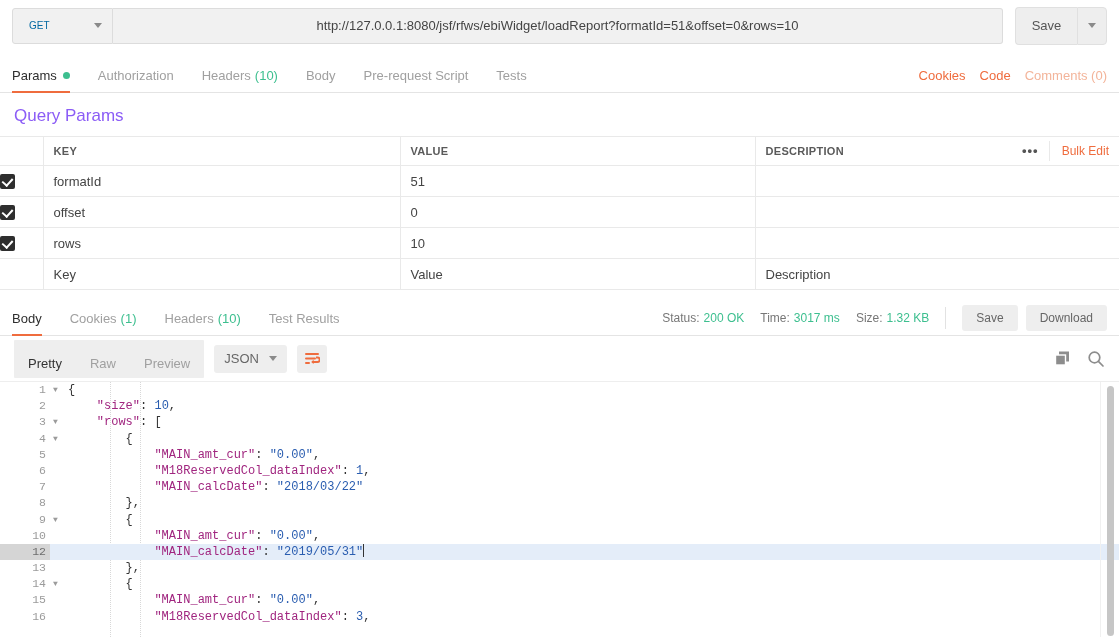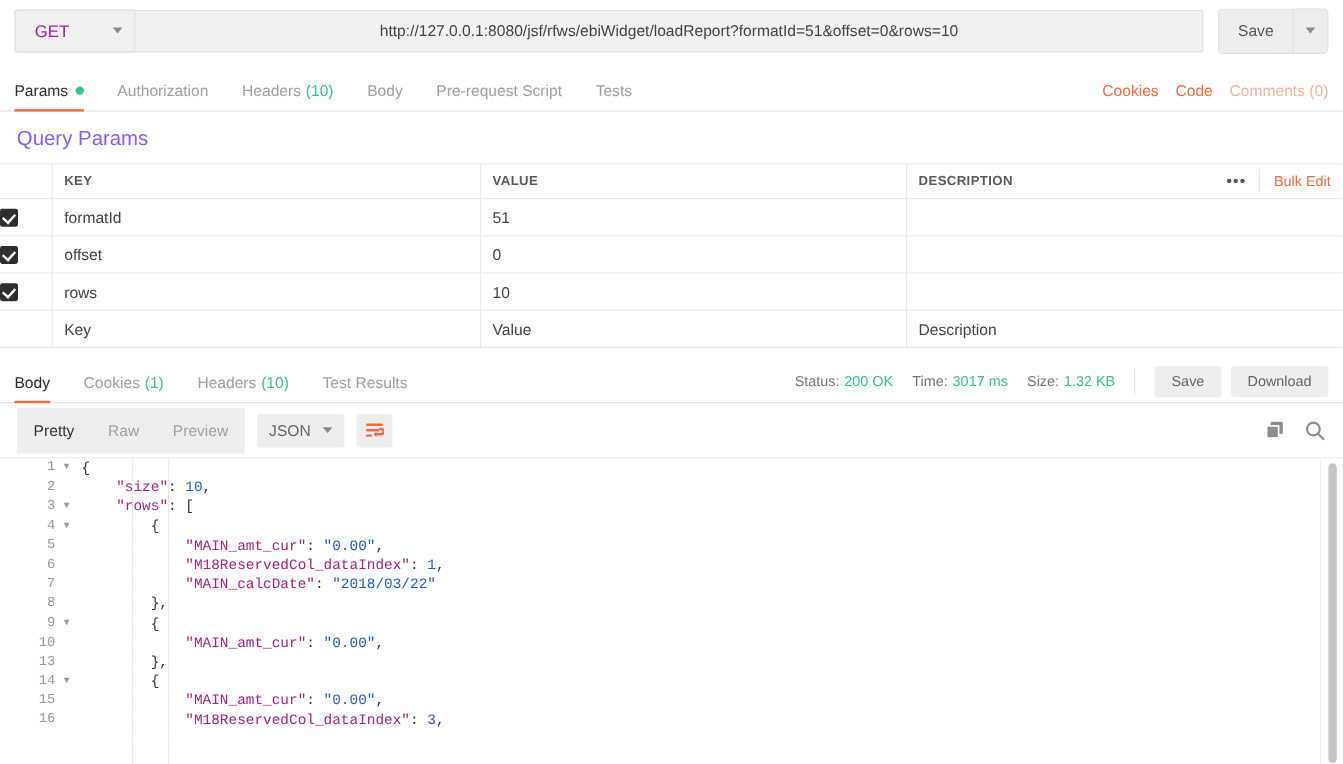--- a/index.html
+++ b/index.html
@@ -20,22 +20,22 @@
     height: 53px;
   }
   .method-select {
     width: 101px; height: 36px;
     background: #f1f1f1;
     border: 1px solid #dcdcdc;
     border-radius: 3px 0 0 3px;
     display: flex; align-items: center;
     padding: 0 10px 0 16px;
     justify-content: space-between;
-    color: #a21caf;
-    font-size: 14px;
+    color: #0369a1;
+    font-size: 10px;
     cursor: pointer;
   }
   .caret {
     width: 0; height: 0;
     border-left: 4px solid transparent;
     border-right: 4px solid transparent;
     border-top: 5px solid #8a8a8a;
     display: inline-block;
   }
   .url-field {
@@ -219,21 +219,21 @@
   }
 
   .resp-toolbar {
     display: flex; align-items: center; justify-content: space-between;
     padding: 8px 14px 8px 14px;
     height: 45px;
   }
   .toolbar-left { display: flex; align-items: center; }
   .seg {
     display: flex; background: #eeeeee; border-radius: 1px; height: 38px;
-    align-items: center; margin-right: 10px;
+    align-items: flex-end; margin-right: 10px;
   }
   .seg-item {
     padding: 0 14px; font-size: 13px; color: #a0a0a0; cursor: pointer; line-height: 28px;
   }
   .seg-item.active { color: #333; }
   .fmt-select {
     display: flex; align-items: center; justify-content: space-between;
     background: #eeeeee; border-radius: 3px; height: 28px;
     width: 73px; padding: 0 10px; cursor: pointer;
     color: #666; font-size: 13px; margin-right: 10px;
@@ -487,20 +487,21 @@
       <div class="code-line"><span class="gutter">1</span><span class="fold">▼</span><span class="code-text"><span></span><span class="tk-punc">{</span></span></div>
       <div class="code-line"><span class="gutter">2</span><span class="fold"></span><span class="code-text"><span>    </span><span class="tk-key">"size"</span><span class="tk-punc">: </span><span class="tk-num">10</span><span class="tk-punc">,</span></span></div>
       <div class="code-line"><span class="gutter">3</span><span class="fold">▼</span><span class="code-text"><span>    </span><span class="tk-key">"rows"</span><span class="tk-punc">: [</span></span></div>
       <div class="code-line"><span class="gutter">4</span><span class="fold">▼</span><span class="code-text"><span>        </span><span class="tk-punc">{</span></span></div>
       <div class="code-line"><span class="gutter">5</span><span class="fold"></span><span class="code-text"><span>            </span><span class="tk-key">"MAIN_amt_cur"</span><span class="tk-punc">: </span><span class="tk-str">"0.00"</span><span class="tk-punc">,</span></span></div>
       <div class="code-line"><span class="gutter">6</span><span class="fold"></span><span class="code-text"><span>            </span><span class="tk-key">"M18ReservedCol_dataIndex"</span><span class="tk-punc">: </span><span class="tk-num">1</span><span class="tk-punc">,</span></span></div>
       <div class="code-line"><span class="gutter">7</span><span class="fold"></span><span class="code-text"><span>            </span><span class="tk-key">"MAIN_calcDate"</span><span class="tk-punc">: </span><span class="tk-str">"2018/03/22"</span></span></div>
       <div class="code-line"><span class="gutter">8</span><span class="fold"></span><span class="code-text"><span>        </span><span class="tk-punc">},</span></span></div>
       <div class="code-line"><span class="gutter">9</span><span class="fold">▼</span><span class="code-text"><span>        </span><span class="tk-punc">{</span></span></div>
       <div class="code-line"><span class="gutter">10</span><span class="fold"></span><span class="code-text"><span>            </span><span class="tk-key">"MAIN_amt_cur"</span><span class="tk-punc">: </span><span class="tk-str">"0.00"</span><span class="tk-punc">,</span></span></div>
+      <div class="code-line active"><span class="gutter">12</span><span class="fold"></span><span class="code-text"><span>            </span><span class="tk-key">"MAIN_calcDate"</span><span class="tk-punc">: </span><span class="tk-str">"2019/05/31"</span><span class="cursor-caret"></span></span></div>
       <div class="code-line"><span class="gutter">13</span><span class="fold"></span><span class="code-text"><span>        </span><span class="tk-punc">},</span></span></div>
       <div class="code-line"><span class="gutter">14</span><span class="fold">▼</span><span class="code-text"><span>        </span><span class="tk-punc">{</span></span></div>
       <div class="code-line"><span class="gutter">15</span><span class="fold"></span><span class="code-text"><span>            </span><span class="tk-key">"MAIN_amt_cur"</span><span class="tk-punc">: </span><span class="tk-str">"0.00"</span><span class="tk-punc">,</span></span></div>
       <div class="code-line"><span class="gutter">16</span><span class="fold"></span><span class="code-text"><span>            </span><span class="tk-key">"M18ReservedCol_dataIndex"</span><span class="tk-punc">: </span><span class="tk-num">3</span><span class="tk-punc">,</span></span></div>
     </div>
 
   <div class="vscroll-track">
     <div class="vscroll" style="right:1px;"></div>
   </div>
 </div>

